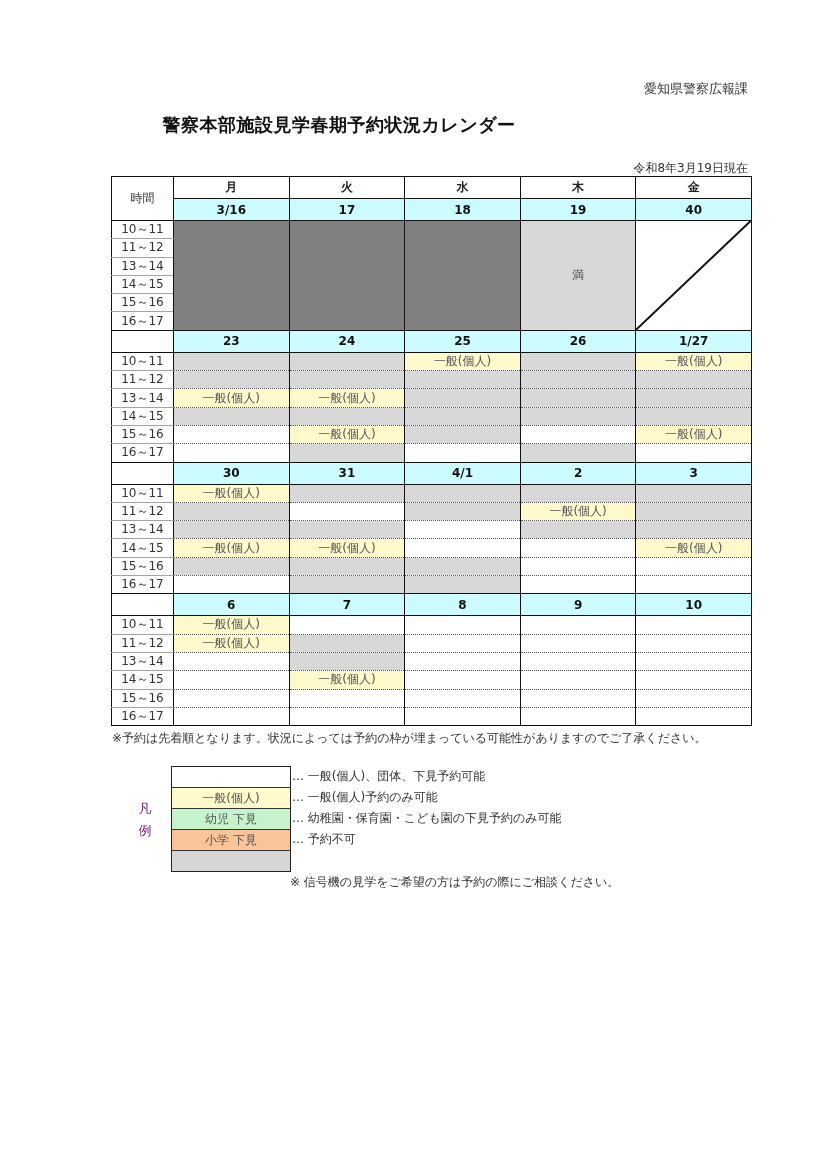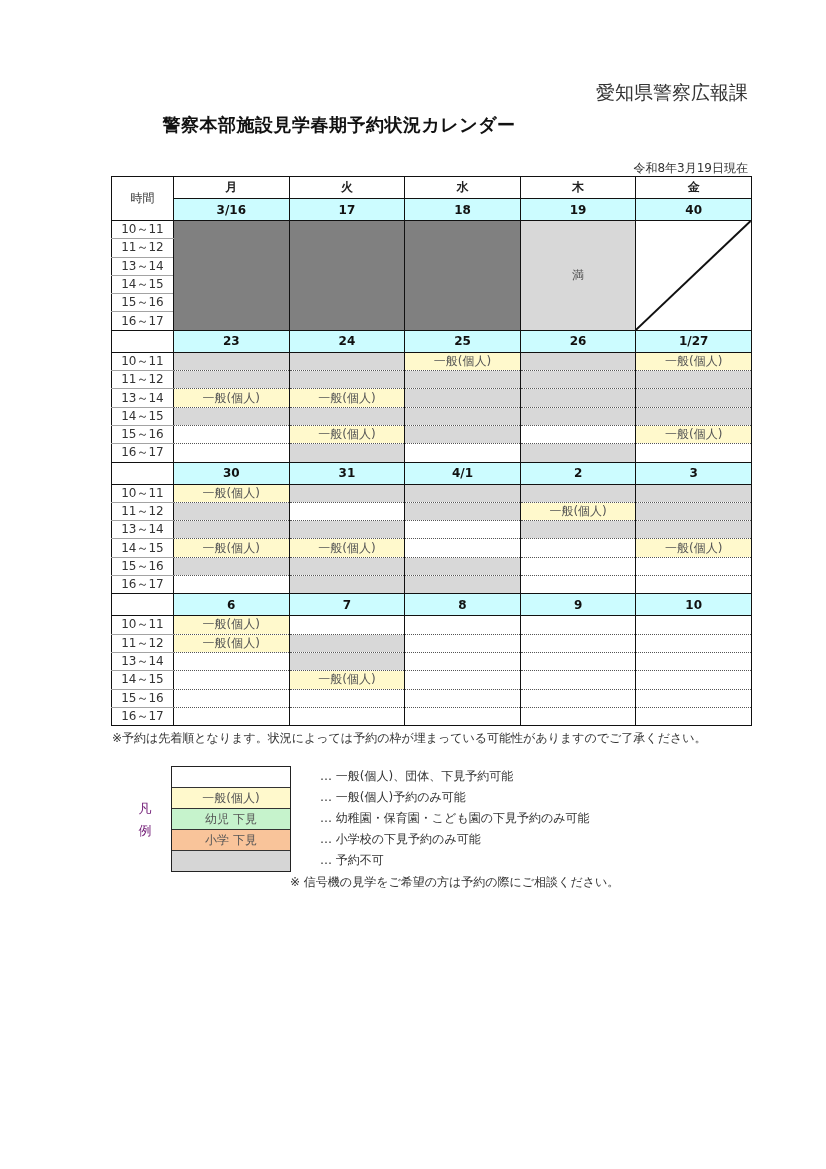--- a/index.html
+++ b/index.html
@@ -1,17 +1,17 @@
 <!DOCTYPE html>
 <html><head>
 <meta charset="utf-8">
 <style>
   html, body { margin:0; padding:0; background:#ffffff; }
   body { width:826px; height:1169px; position:relative; font-family:"DejaVu Sans", sans-serif; color:#222; overflow:hidden; }
-  .org { position:absolute; top:80px; right:78px; font-size:19px; color:#333; }
+  .org { position:absolute; top:80px; right:78px; font-size:13px; color:#333; }
   .title { position:absolute; top:113px; left:0; width:678px; text-align:center; font-size:18px; font-weight:bold; color:#111; letter-spacing:0.5px; }
   .asof { position:absolute; top:151px; right:78px; font-size:12px; color:#333;margin-top:9px; }
 
   table.cal { position:absolute; left:111px; top:176px; border-collapse:collapse; table-layout:fixed; }
   table.cal td { padding:0; margin:0; font-size:12px; text-align:center; vertical-align:middle; border-left:1.5px solid #111; border-right:1.5px solid #111; overflow:hidden; white-space:nowrap; }
   col.tcol { width:62px; }
   col.dcol { width:115.6px; }
   tr.dayname td { height:21px; font-weight:bold; border-top:1.5px solid #111; border-bottom:1px solid #111; background:#fff; }
   tr.daterow td { height:21px; font-weight:bold; border-top:1.5px solid #111; border-bottom:1.5px solid #111; background:#ccfcff; color:#111; }
   tr.daterow td.tc { background:#fff; }
@@ -33,21 +33,21 @@
   .legend-label { position:absolute; left:137px; top:798px; width:16px; font-size:13px; color:#701a75; line-height:22px; text-align:center; }
   .legend-box { position:absolute; left:171px; top:766px; width:118px; border:1.5px solid #222; }
   .legend-box .lb { height:20px; line-height:20px; font-size:12px; text-align:center; color:#555; border-bottom:1px solid #333; }
   .legend-box .lb:last-child { border-bottom:none; }
   .lb.c-white { background:#fff; }
   .lb.c-yellow { background:#fff9cc; }
   .lb.c-green { background:#c6f3cc; }
   .lb.c-orange { background:#f9c49a; }
   .lb.c-gray { background:#d6d6d6; }
   .legend-desc { position:absolute; left:292px; top:766px; font-size:12px; color:#333; }
-  .legend-desc div { height:21px; line-height:21px;margin-left:28px; }
+  .legend-desc div { height:21px; line-height:21px; }
   .legend-foot { position:absolute; left:290px; top:874px; font-size:12px; color:#333; }
 </style>
 </head>
 <body>
 
 <div class="org">愛知県警察広報課</div>
 <div class="title">警察本部施設見学春期予約状況カレンダー</div>
 <div class="asof">令和8年3月19日現在</div>
 
 <table class="cal">
@@ -283,16 +283,15 @@
   <div class="lb c-white"></div>
   <div class="lb c-yellow">一般(個人)</div>
   <div class="lb c-green">幼児 下見</div>
   <div class="lb c-orange">小学 下見</div>
   <div class="lb c-gray"></div>
 </div>
 <div class="legend-desc">
   <div>… 一般(個人)、団体、下見予約可能</div>
   <div>… 一般(個人)予約のみ可能</div>
   <div>… 幼稚園・保育園・こども園の下見予約のみ可能</div>
-  <div>… 小学校の下見予約のみ可能</div>
   <div>… 予約不可</div>
 </div>
 <div class="legend-foot">※ 信号機の見学をご希望の方は予約の際にご相談ください。</div>
 
 </body></html>

